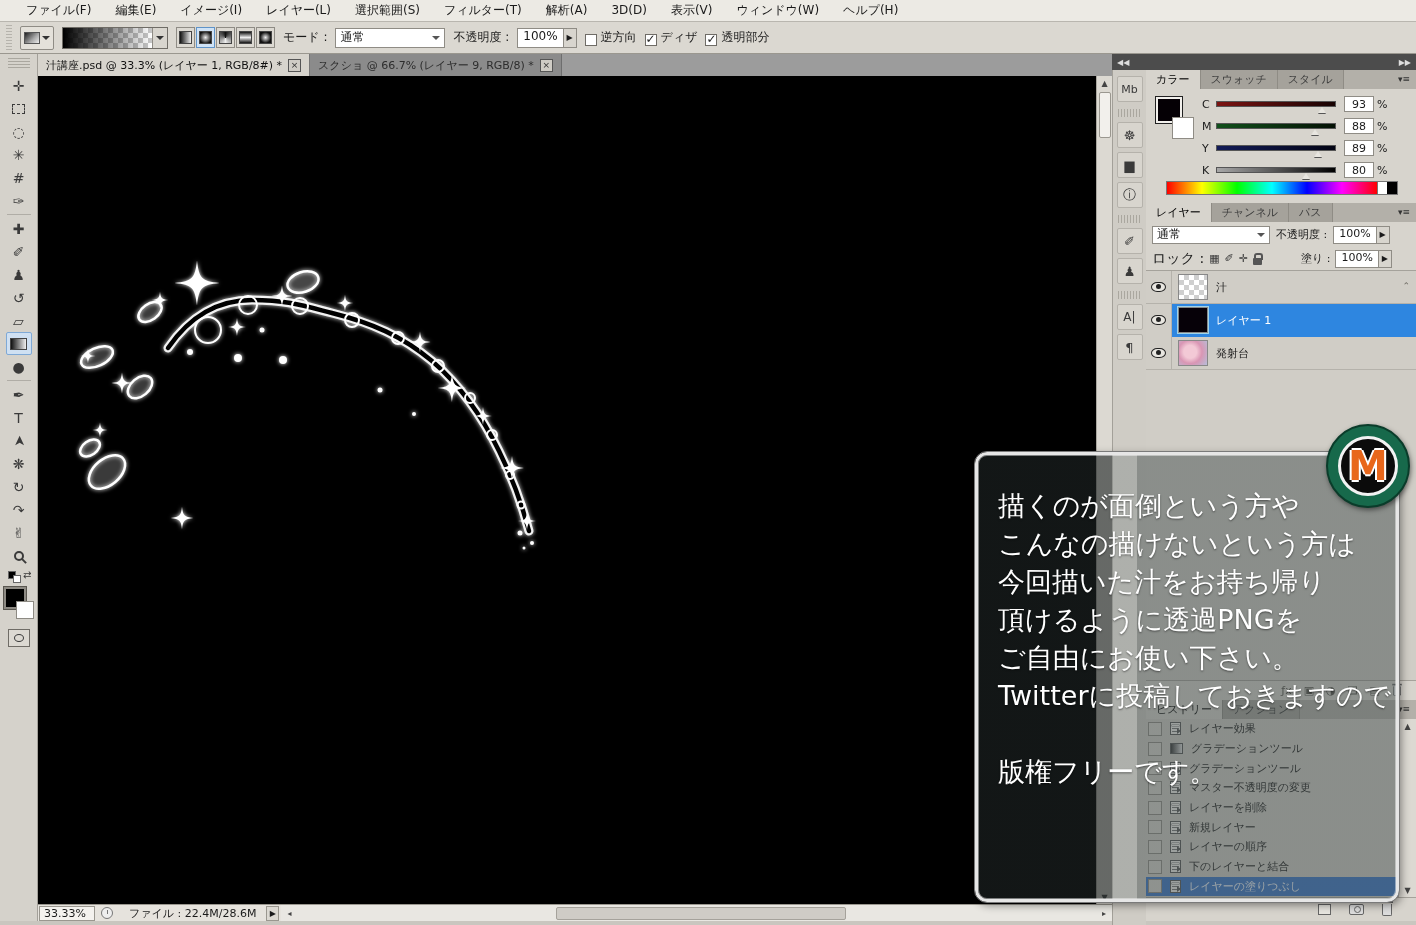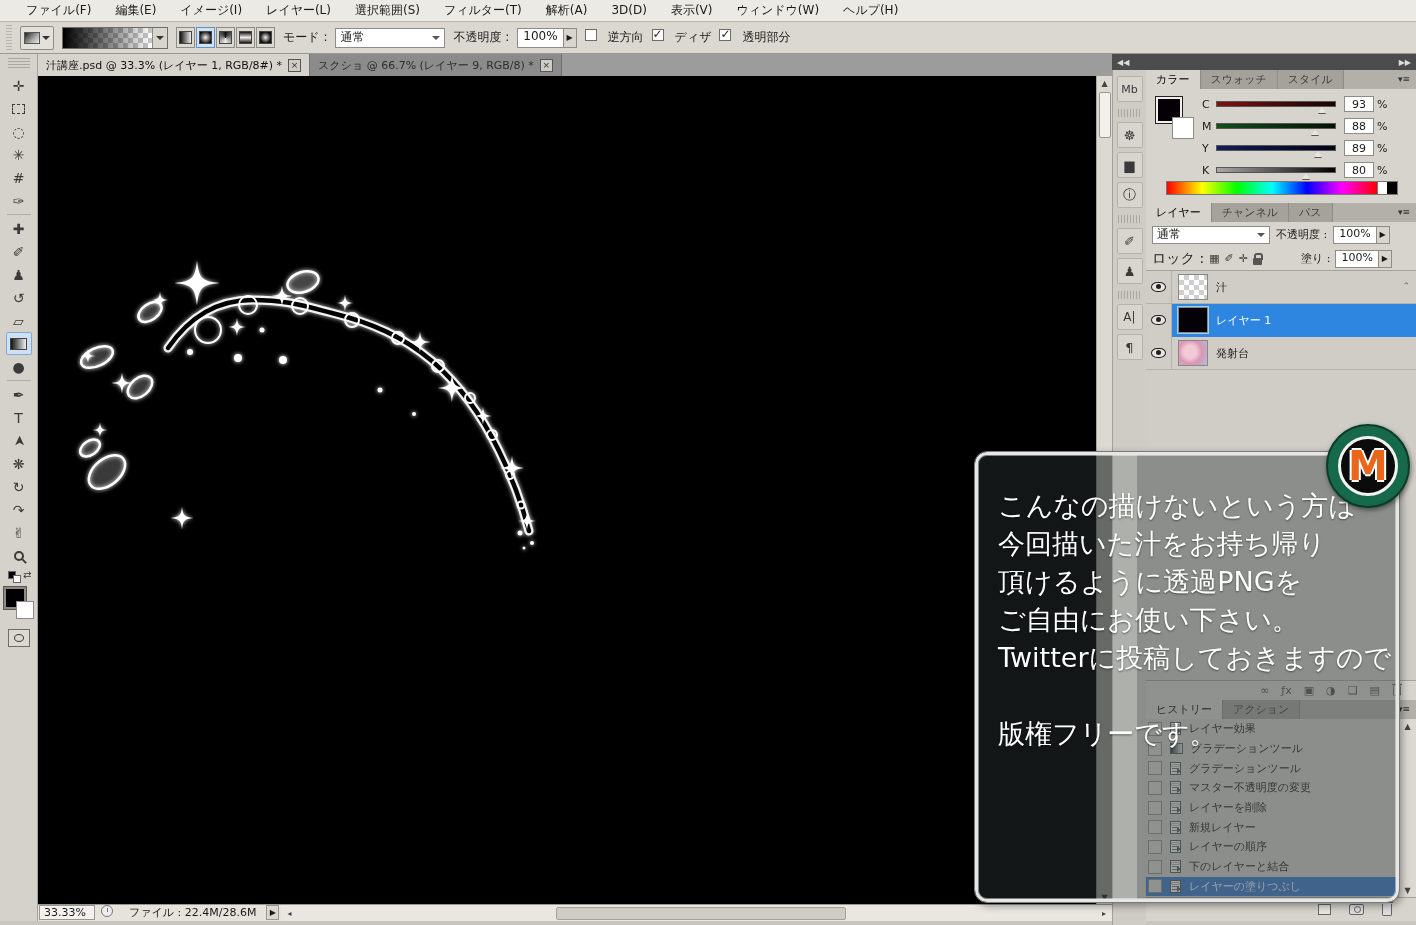--- a/index.html
+++ b/index.html
@@ -35,21 +35,21 @@
   .mini.angle{background:conic-gradient(#111,#eee,#111)}
   .mini.reflect{background:linear-gradient(to bottom,#111,#eee 50%,#111)}
   .mini.diamond{background:radial-gradient(closest-side,#eee,#111)}
   .opt-label{white-space:nowrap}
   .select{height:20px;background:#fff;border:1px solid #8f8c85;display:flex;align-items:center;
           justify-content:space-between;padding:0 4px;min-width:110px}
   .sel-caret{width:0;height:0;border:4px solid transparent;border-top-color:#555;margin-top:4px}
   .spin{height:20px;background:#fff;border:1px solid #8f8c85;display:flex;align-items:flex-start;padding:0 5px;min-width:44px}
   .spin-btn{width:13px;height:20px;border:1px solid #8f8c85;border-left:none;background:#d8d5ce;
             display:flex;align-items:center;justify-content:center;font-size:8px}
-  .cb{display:flex;align-items:flex-start;gap:11px}
+  .cb{display:flex;align-items:flex-end;gap:4px}
   .cb-box{width:12px;height:12px;border:1px solid #6f6c66;background:#fff;position:relative}
   .cb-box.checked::after{content:"✓";position:absolute;left:0px;top:-3px;font-size:12px;color:#222}
 
   
   .tabbar{left:38px;top:54px;width:1074px;height:22px;background:#9c9c9c;display:flex;align-items:flex-start}
   .doc-tab{height:22px;display:flex;align-items:center;gap:6px;padding:0 8px;font-size:11px;white-space:nowrap}
   .doc-tab.active{background:#d7d4cd;border-right:1px solid #777;color:#111}
   .doc-tab.inactive{background:#8b8b8b;border-right:1px solid #6e6e6e;color:#2d2d2d}
   .tab-close{width:13px;height:13px;border:1px solid #555;background:#cfccc5;color:#333;
              display:flex;align-items:center;justify-content:center;font-size:9px;line-height:1}
@@ -79,21 +79,21 @@
 
   
   .canvas{left:38px;top:76px;width:1058px;height:828px;background:#000;overflow:hidden}
 
   
   .vscroll{left:1096px;top:76px;width:16px;height:828px;background:#dcd9d2;border-left:1px solid #aaa7a0;
            display:flex;flex-direction:column;align-items:center}
   .scroll-arrow{width:16px;height:14px;display:flex;align-items:center;justify-content:center;font-size:8px;color:#444}
   .vthumb{width:12px;height:46px;background:#f2f0ec;border:1px solid #9a978f;border-radius:2px;margin-top:2px}
   .statusrow{left:38px;top:904px;width:1074px;height:17px;background:#e6e3dd;border-top:1px solid #9a978f;
-             display:flex;font-size:11px}
+             display:flex;align-items:center;font-size:11px}
   .zoombox{width:56px;height:15px;background:#f4f2ee;border:1px solid #9a978f;display:flex;align-items:center;padding-left:4px;margin-left:1px}
   .clockico{width:12px;height:12px;border:1px solid #777;border-radius:50%;margin:0 6px;background:#eee;position:relative}
   .clockico::after{content:"";position:absolute;left:5px;top:2px;width:1px;height:4px;background:#777}
   .fileinfo{flex:0 0 auto;padding:0 10px}
   .flyout{width:13px;height:15px;border:1px solid #9a978f;background:#dcd9d2;display:flex;align-items:center;justify-content:center;font-size:8px;margin-right:2px}
   .hscroll{flex:1;height:17px;background:#e9e7e2;display:flex;align-items:center;position:relative}
   .hthumb{position:absolute;left:33%;width:35%;height:13px;top:2px;background:#cfccc6;border:1px solid #a5a29b;border-radius:2px}
 
   
   .dock-topbar{left:1112px;top:54px;width:304px;height:16px;background:#4c4c4c;color:#ddd;
@@ -626,20 +626,21 @@
     <div class="scroll-arrow">▼</div>
   </div>
   <div class="hist-bottom">
     <span class="docico"></span>
     <span class="cam"></span>
     <span class="trash"></span>
   </div>
 </div>
 
 <div class="abs note">
+  <div class="note-line">描くのが面倒という方や</div>
   <div class="note-line">こんなの描けないという方は</div>
   <div class="note-line">今回描いた汁をお持ち帰り</div>
   <div class="note-line">頂けるように透過PNGを</div>
   <div class="note-line">ご自由にお使い下さい。</div>
   <div class="note-line">Twitterに投稿しておきますので</div>
   <div class="note-gap"></div>
   <div class="note-line">版権フリーです。</div>
 </div>
 
 <div class="abs logo">

